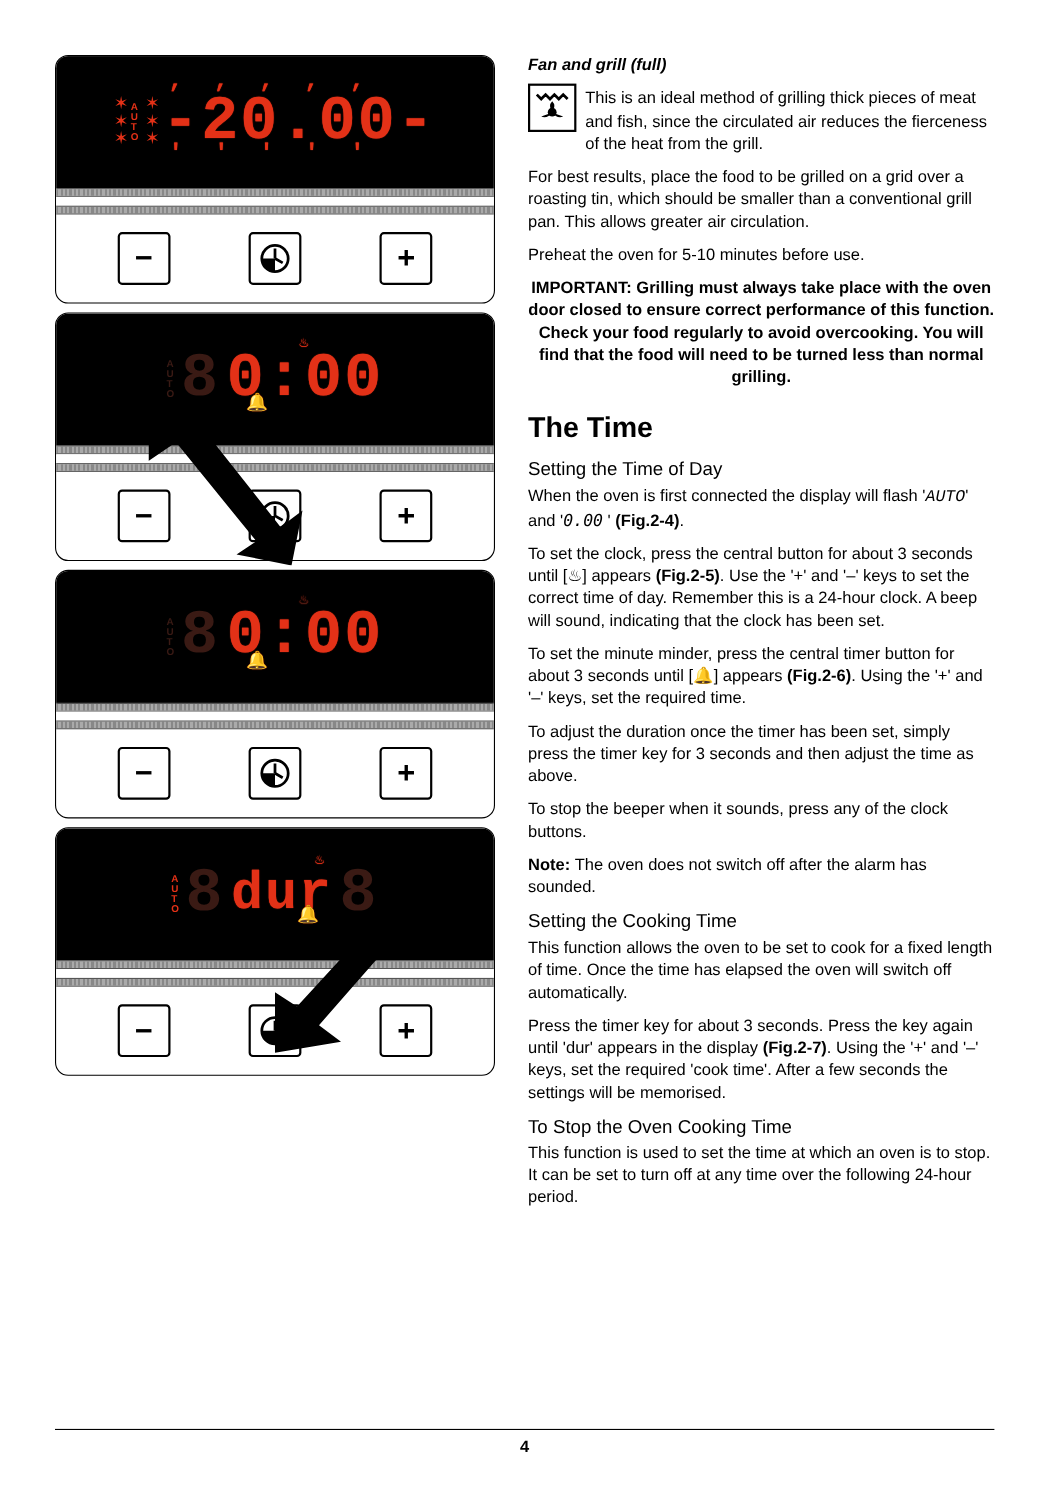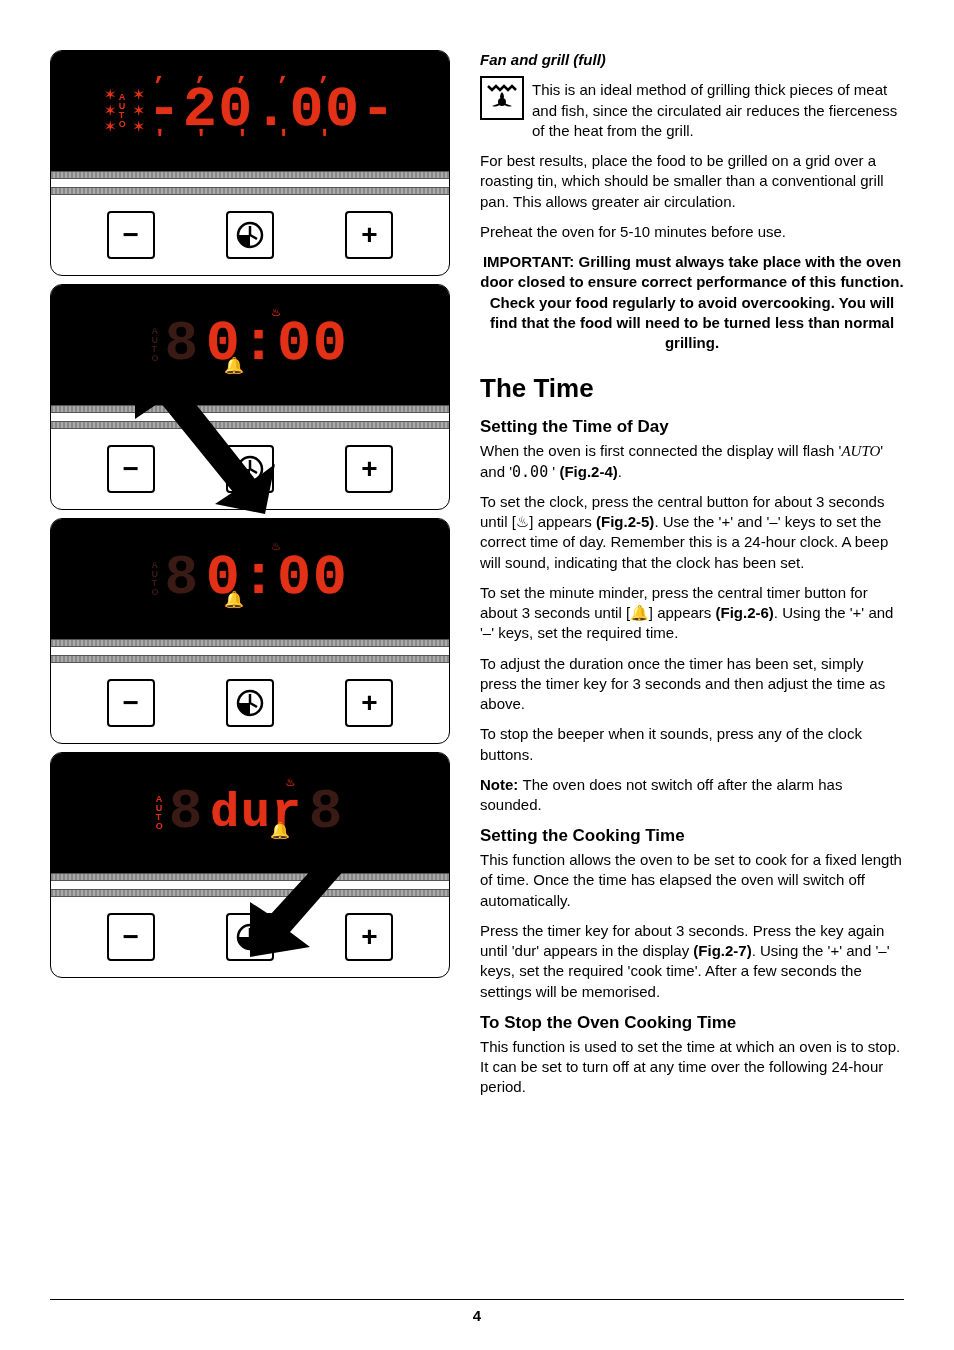--- a/index.html
+++ b/index.html
@@ -88,21 +88,21 @@
     width: 44px;
     height: 44px;
     border: 2px solid #000;
     margin: 2px 8px 2px 0;
     display: flex;
     align-items: center;
     justify-content: center;
   }
 
   h2.sect { font-size: 26px; font-weight: bold; margin: 18px 0 6px 0; }
-  h3.sub { font-size: 17px; font-weight: bold; margin: 10px 0 2px 0; }
+  h3.sub { font-size: 17px; font-weight: normal; margin: 10px 0 2px 0; }
   h4.it { font-style: italic; font-weight: bold; font-size: 15px; margin-bottom: 4px; }
   p { margin-bottom: 10px; }
   .bold { font-weight: bold; text-align: center; }
 
   
   .seg-red {
     font-family: "Courier New", monospace;
     font-weight: bold;
     color: #e33117;
     font-size: 56px;
@@ -331,21 +331,21 @@
     <p>Preheat the oven for 5-10 minutes before use.</p>
 
     <p class="bold">
       <span>IMPORTANT: </span><span>Grilling must always take place with the oven door closed to ensure correct performance of this function. Check your food regularly to avoid overcooking. You will find that the food will need to be turned less than normal grilling.</span>
     </p>
 
     <h2 class="sect">The Time</h2>
 
     <h3 class="sub">Setting the Time of Day</h3>
     <p>
-      <span>When the oven is first connected the display will flash '</span><span style="font-family:Liberation Serif, serif;font-style:italic;">AUTO</span><span>' and '</span><span style="font-family:monospace;">0.00</span><span> ' </span><span class="bold">(Fig.2-4)</span><span>.</span>
+      <span>When the oven is first connected the display will flash '</span><span style="font-family:Liberation Mono, monospace;font-style:italic;">AUTO</span><span>' and '</span><span style="font-family:monospace;font-style:italic;">0.00</span><span> ' </span><span class="bold">(Fig.2-4)</span><span>.</span>
     </p>
     <p>
       <span>To set the clock, press the central button for about 3 seconds until [</span><span>♨</span><span>] appears </span><span class="bold">(Fig.2-5)</span><span>. Use the '+' and '–' keys to set the correct time of day. Remember this is a 24-hour clock. A beep will sound, indicating that the clock has been set.</span>
     </p>
 
     <p>
       <span>To set the minute minder, press the central timer button for about 3 seconds until [</span><span>🔔</span><span>] appears </span><span class="bold">(Fig.2-6)</span><span>. Using the '+' and '–' keys, set the required time.</span>
     </p>
     <p>To adjust the duration once the timer has been set, simply press the timer key for 3 seconds and then adjust the time as above.</p>
     <p>To stop the beeper when it sounds, press any of the clock buttons.</p>

